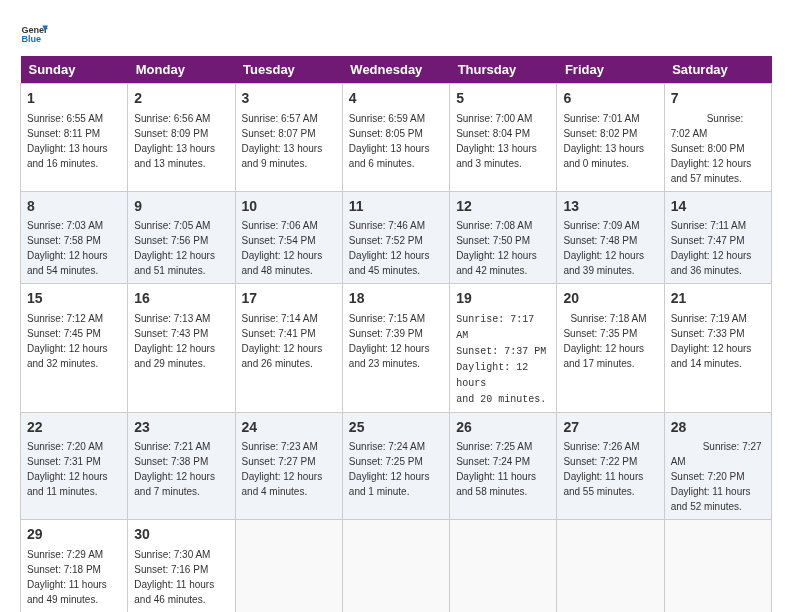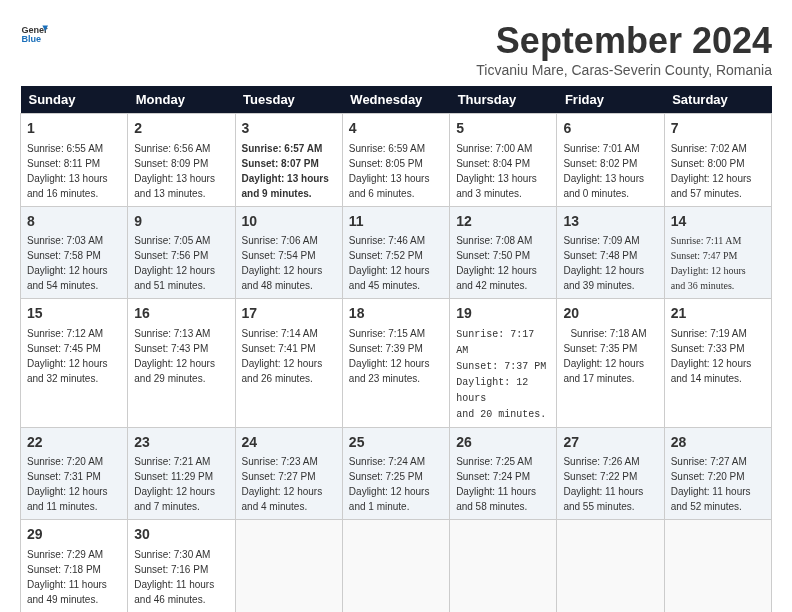--- a/index.html
+++ b/index.html
@@ -36,21 +36,21 @@
     .location-title {
       font-size: 14px;
       color: #555;
     }
     .calendar {
       width: 100%;
       border-collapse: collapse;
       margin-top: 8px;
     }
     .calendar th {
-      background-color: #0f172a;
+      background-color: #701a75;
       color: #fff;
       text-align: left;
       padding: 6px 8px;
       font-size: 13px;
       font-weight: bold;
     }
     .calendar td {
       border: 1px solid #ccc;
       vertical-align: top;
       padding: 5px 6px;
@@ -84,24 +84,20 @@
 </head>
 <body>
 
 <div class="header-logo">
   <div class="logo-area">
     <svg class="logo-icon" viewBox="0 0 40 40" xmlns="http://www.w3.org/2000/svg">
       <text x="2" y="18" font-size="13" font-weight="bold" fill="#333">General</text>
       <text x="2" y="32" font-size="13" font-weight="bold" fill="#1a6fba">Blue</text>
       <polygon points="32,8 40,8 36,16" fill="#1a6fba"></polygon>
     </svg>
-  </div>
-  <div class="title-area">
-    <div class="month-title">September 2024</div>
-    <div class="location-title">Ticvaniu Mare, Caras-Severin County, Romania</div>
   </div>
 </div>
 
 <table class="calendar">
   <thead>
     <tr id="header-row">
         <th>Sunday</th>
         <th>Monday</th>
         <th>Tuesday</th>
         <th>Wednesday</th>
@@ -113,37 +109,37 @@
   <tbody id="calendar-body">
       <tr class="row-white">
         <td><span class="day-number">1</span><span class="day-info" style="white-space: pre-line; margin-top: 48px;">Sunrise: 6:55 AM
 Sunset: 8:11 PM
 Daylight: 13 hours
 and 16 minutes.</span></td>
         <td><span class="day-number">2</span><span class="day-info" style="white-space: pre-line; margin-top: 12px;">Sunrise: 6:56 AM
 Sunset: 8:09 PM
 Daylight: 13 hours
 and 13 minutes.</span></td>
-        <td><span class="day-number">3</span><span class="day-info" style="white-space: pre-line; font-weight: bold;">Sunrise: 6:57 AM
+        <td><span class="day-number">3</span><span class="day-info" style="white-space: pre-line;">Sunrise: 6:57 AM
 Sunset: 8:07 PM
 Daylight: 13 hours
 and 9 minutes.</span></td>
         <td><span class="day-number">4</span><span class="day-info" style="white-space: pre-line;">Sunrise: 6:59 AM
 Sunset: 8:05 PM
 Daylight: 13 hours
 and 6 minutes.</span></td>
         <td><span class="day-number">5</span><span class="day-info" style="white-space: pre-line;">Sunrise: 7:00 AM
 Sunset: 8:04 PM
 Daylight: 13 hours
 and 3 minutes.</span></td>
         <td><span class="day-number">6</span><span class="day-info" style="white-space: pre-line;">Sunrise: 7:01 AM
 Sunset: 8:02 PM
 Daylight: 13 hours
 and 0 minutes.</span></td>
-        <td><span class="day-number">7</span><span class="day-info" style="white-space: pre-line;">Sunrise: 7:02 AM
+        <td><span class="day-number">7</span><span class="day-info" style="white-space: pre-line; margin-left: 36px;">Sunrise: 7:02 AM
 Sunset: 8:00 PM
 Daylight: 12 hours
 and 57 minutes.</span></td>
       </tr>
       <tr class="row-shaded">
         <td><span class="day-number">8</span><span class="day-info" style="white-space: pre-line;">Sunrise: 7:03 AM
 Sunset: 7:58 PM
 Daylight: 12 hours
 and 54 minutes.</span></td>
         <td><span class="day-number">9</span><span class="day-info" style="white-space: pre-line; text-align: center;">Sunrise: 7:05 AM
@@ -159,21 +155,21 @@
 Daylight: 12 hours
 and 45 minutes.</span></td>
         <td><span class="day-number">12</span><span class="day-info" style="white-space: pre-line;">Sunrise: 7:08 AM
 Sunset: 7:50 PM
 Daylight: 12 hours
 and 42 minutes.</span></td>
         <td><span class="day-number">13</span><span class="day-info" style="white-space: pre-line;">Sunrise: 7:09 AM
 Sunset: 7:48 PM
 Daylight: 12 hours
 and 39 minutes.</span></td>
-        <td><span class="day-number">14</span><span class="day-info" style="white-space: pre-line; font-family: Liberation Serif, serif;">Sunrise: 7:11 AM
+        <td><span class="day-number">14</span><span class="day-info" style="white-space: pre-line;">Sunrise: 7:11 AM
 Sunset: 7:47 PM
 Daylight: 12 hours
 and 36 minutes.</span></td>
       </tr>
       <tr class="row-white">
         <td><span class="day-number">15</span><span class="day-info" style="white-space: pre-line;">Sunrise: 7:12 AM
 Sunset: 7:45 PM
 Daylight: 12 hours
 and 32 minutes.</span></td>
         <td><span class="day-number">16</span><span class="day-info" style="white-space: pre-line; margin-top: 40px;">Sunrise: 7:13 AM
@@ -200,40 +196,40 @@
 Sunset: 7:33 PM
 Daylight: 12 hours
 and 14 minutes.</span></td>
       </tr>
       <tr class="row-shaded">
         <td><span class="day-number">22</span><span class="day-info" style="white-space: pre-line;">Sunrise: 7:20 AM
 Sunset: 7:31 PM
 Daylight: 12 hours
 and 11 minutes.</span></td>
         <td><span class="day-number">23</span><span class="day-info" style="white-space: pre-line;">Sunrise: 7:21 AM
-Sunset: 11:29 PM
+Sunset: 7:38 PM
 Daylight: 12 hours
 and 7 minutes.</span></td>
         <td><span class="day-number">24</span><span class="day-info" style="white-space: pre-line;">Sunrise: 7:23 AM
 Sunset: 7:27 PM
 Daylight: 12 hours
 and 4 minutes.</span></td>
         <td><span class="day-number">25</span><span class="day-info" style="white-space: pre-line;">Sunrise: 7:24 AM
 Sunset: 7:25 PM
 Daylight: 12 hours
 and 1 minute.</span></td>
         <td><span class="day-number">26</span><span class="day-info" style="white-space: pre-line;">Sunrise: 7:25 AM
 Sunset: 7:24 PM
 Daylight: 11 hours
 and 58 minutes.</span></td>
         <td><span class="day-number">27</span><span class="day-info" style="white-space: pre-line;">Sunrise: 7:26 AM
 Sunset: 7:22 PM
 Daylight: 11 hours
 and 55 minutes.</span></td>
-        <td><span class="day-number">28</span><span class="day-info" style="white-space: pre-line;">Sunrise: 7:27 AM
+        <td><span class="day-number">28</span><span class="day-info" style="white-space: pre-line; margin-left: 32px;">Sunrise: 7:27 AM
 Sunset: 7:20 PM
 Daylight: 11 hours
 and 52 minutes.</span></td>
       </tr>
       <tr class="row-white">
         <td><span class="day-number">29</span><span class="day-info" style="white-space: pre-line; text-align: center;">Sunrise: 7:29 AM
 Sunset: 7:18 PM
 Daylight: 11 hours
 and 49 minutes.</span></td>
         <td><span class="day-number">30</span><span class="day-info" style="white-space: pre-line;">Sunrise: 7:30 AM

